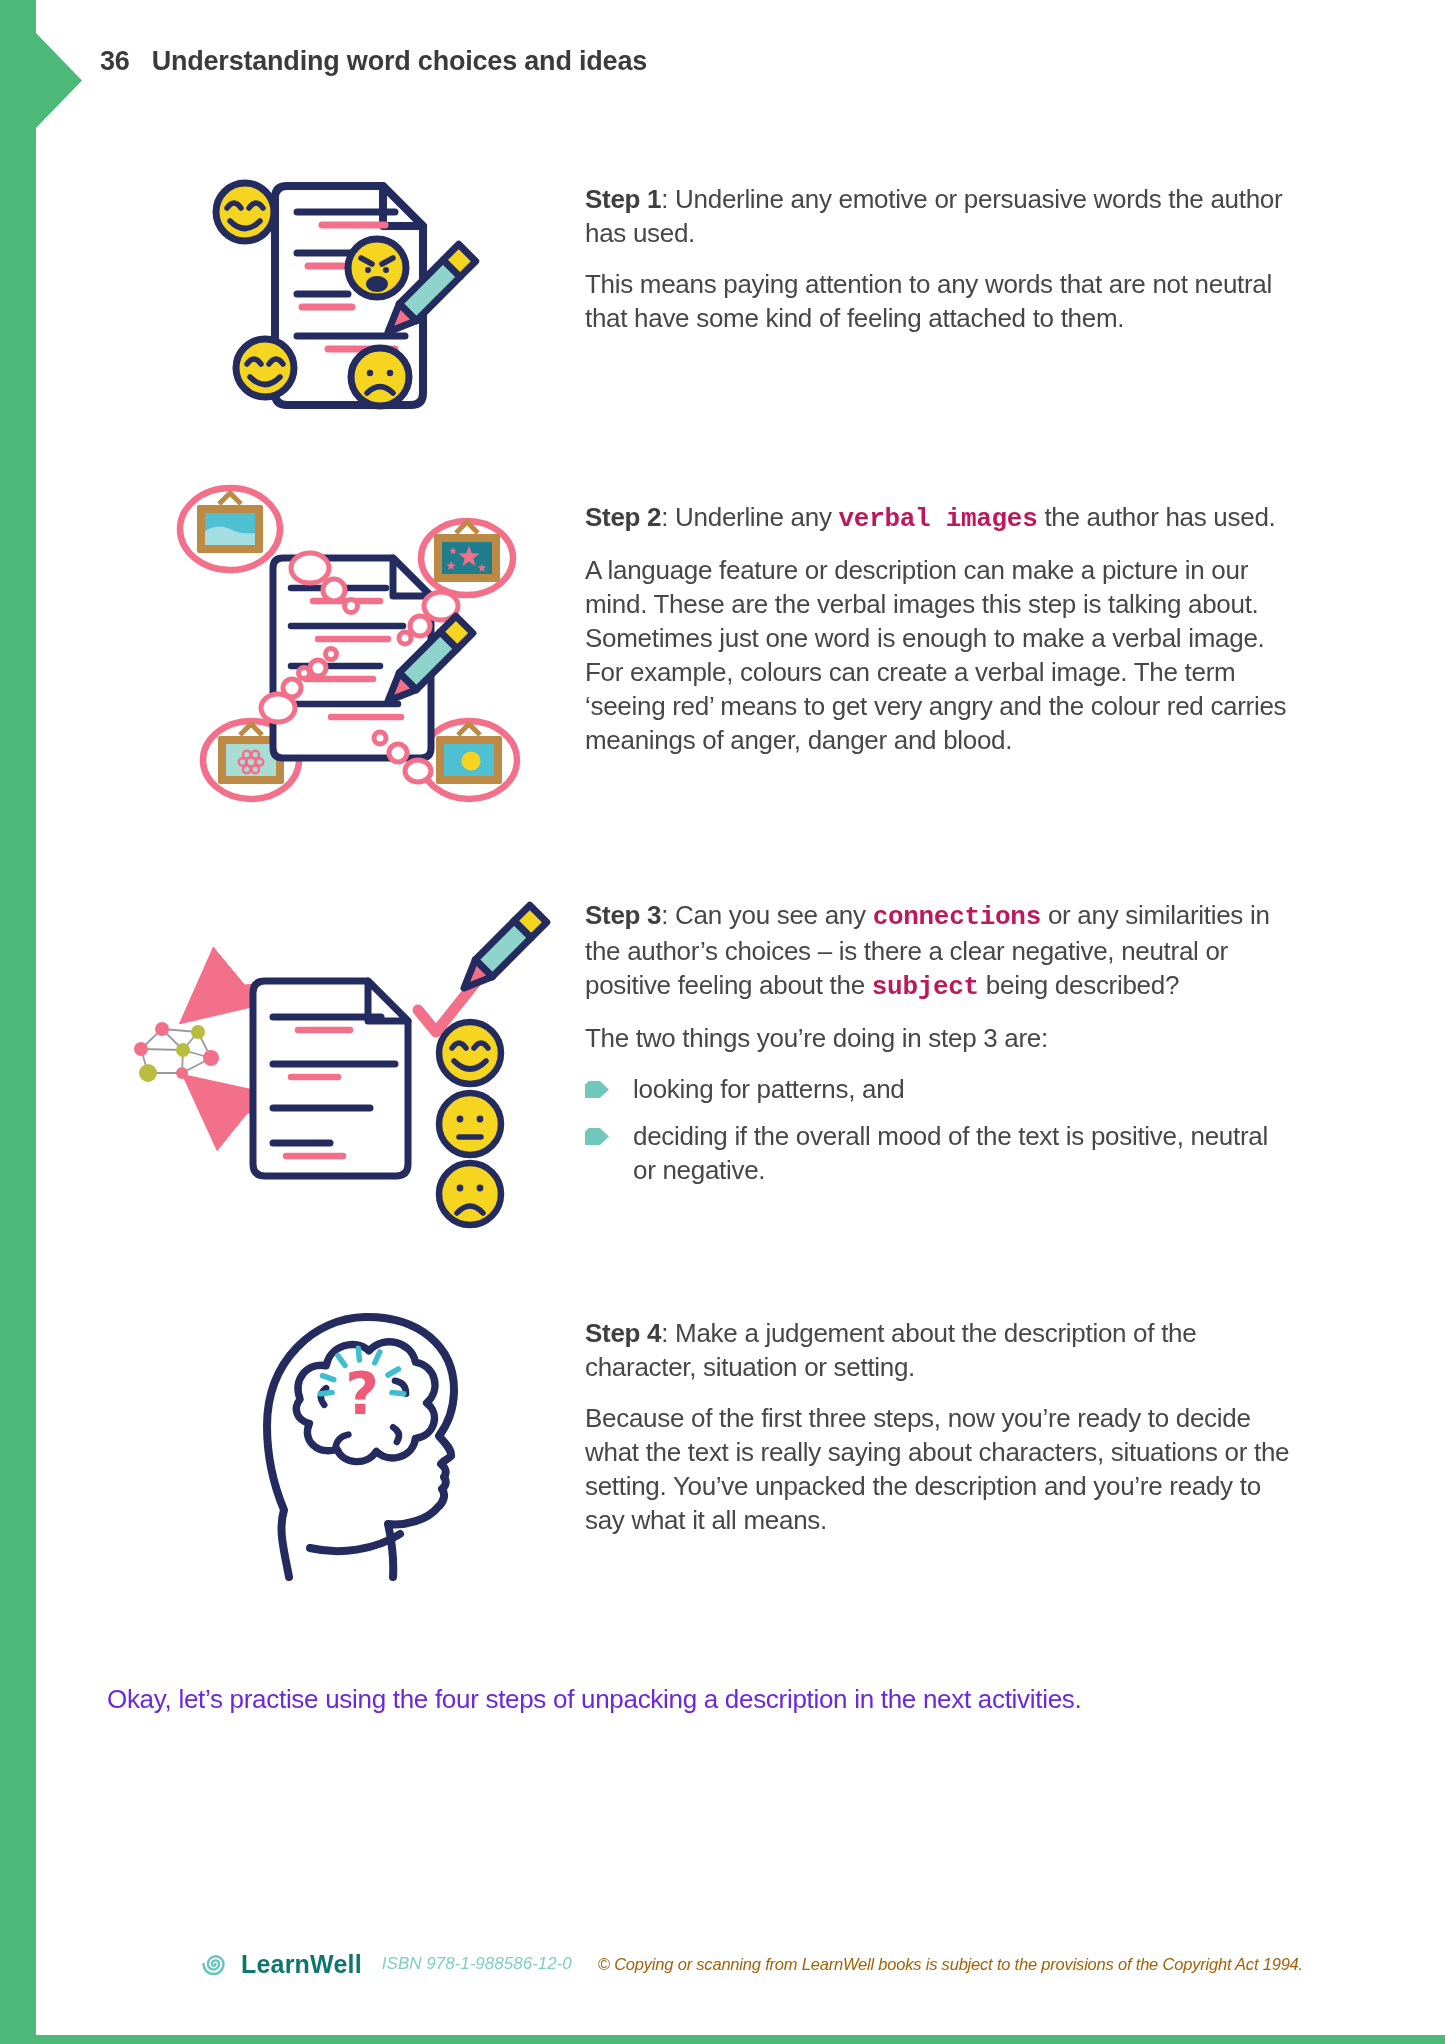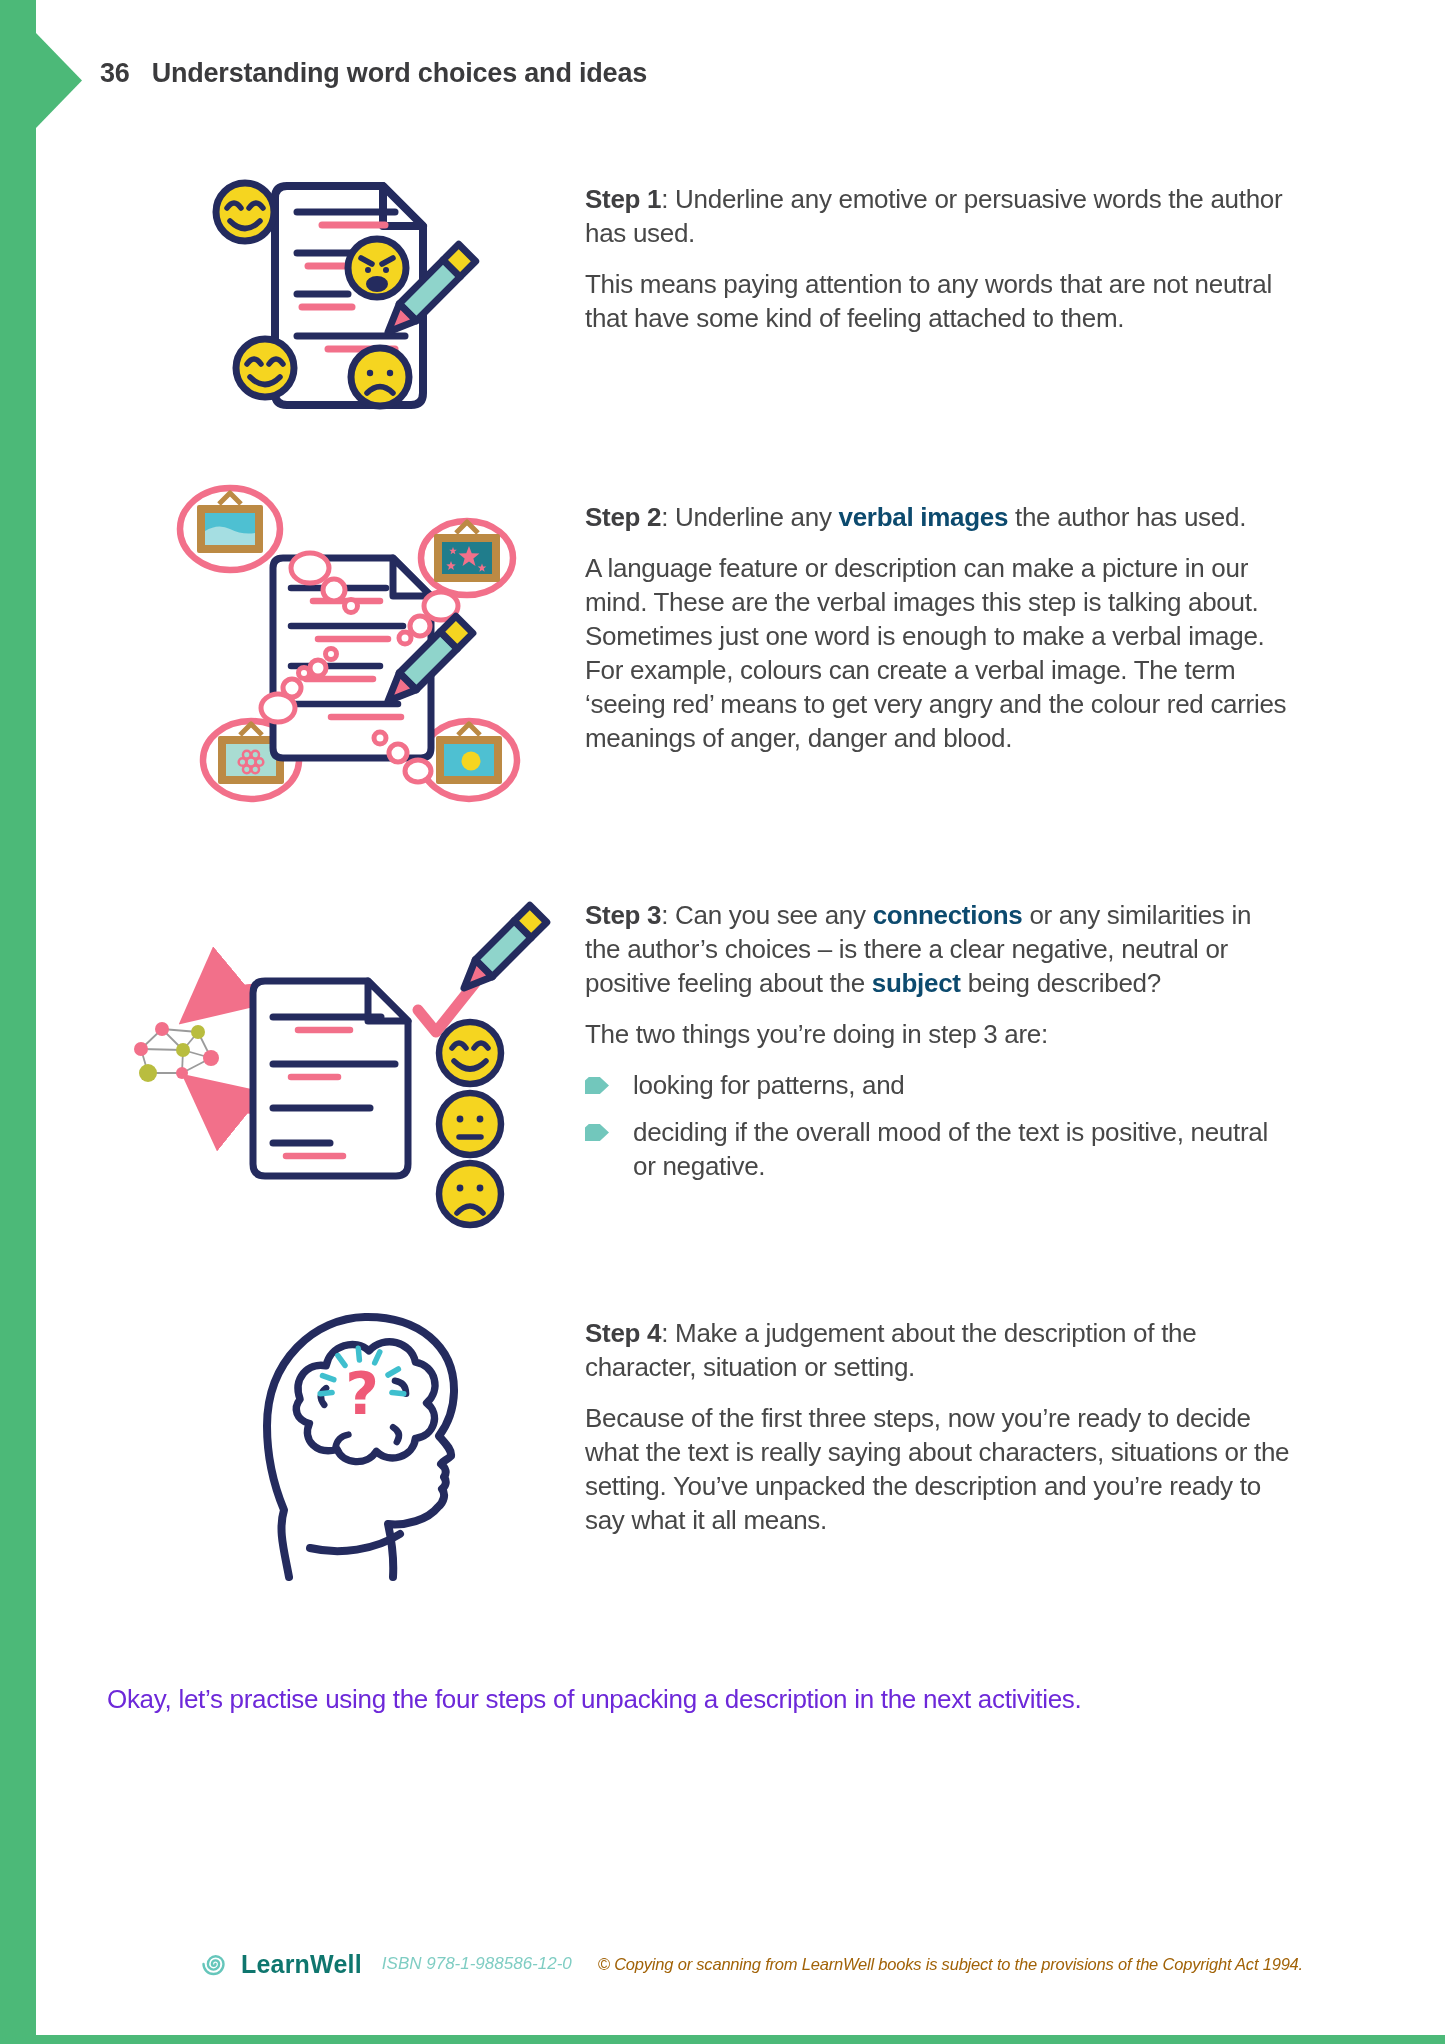--- a/index.html
+++ b/index.html
@@ -8,28 +8,28 @@
     font-family:"Liberation Sans", sans-serif; overflow:hidden;
   }
   
   .green-bar { position:absolute; left:0; top:0; width:36px; height:2044px; background:#4CB978; }
   .green-arrow { position:absolute; left:36px; top:33px; width:46px; height:95px; background:#4CB978;
     clip-path:polygon(0 0, 100% 50%, 0 100%); }
   .bottom-strip { position:absolute; left:0; bottom:0; width:1445px; height:9px; background:#4CB978; }
 
   
   .header { position:absolute; left:100px; top:46px; display:flex; gap:22px;
-    font-size:27px; font-weight:700; color:#3B3B3D; letter-spacing:-0.2px;margin-top:12px; }
+    font-size:27px; font-weight:700; color:#3B3B3D; letter-spacing:-0.2px; }
 
   
   .step-text { position:absolute; left:585px; width:706px; font-size:26px; line-height:34px;
     color:#474747; letter-spacing:-0.3px; }
   .step-text p { margin:0 0 17px 0; }
   .step-text .label { font-weight:700; color:#3F3F41; }
-  .step-text .kw { font-weight:700; color:#0c4a6e; }
+  .step-text .kw { font-weight:700; color:#be185d;font-family:Liberation Mono, monospace; }
   #step1-text { top:182px; }
   #step2-text { top:500px; }
   #step3-text { top:898px; }
   #step4-text { top:1316px; }
 
   ul.bullets { list-style:none; margin:0; padding:0; }
   ul.bullets li { display:flex; gap:24px; margin-bottom:13px; }
   .bullet-marker { flex:0 0 auto; width:24px; height:17px; margin-top:9px; background:#72C7BC;
     clip-path:polygon(0 20%, 16% 0, 62% 0, 100% 50%, 62% 100%, 0 100%); }
 

